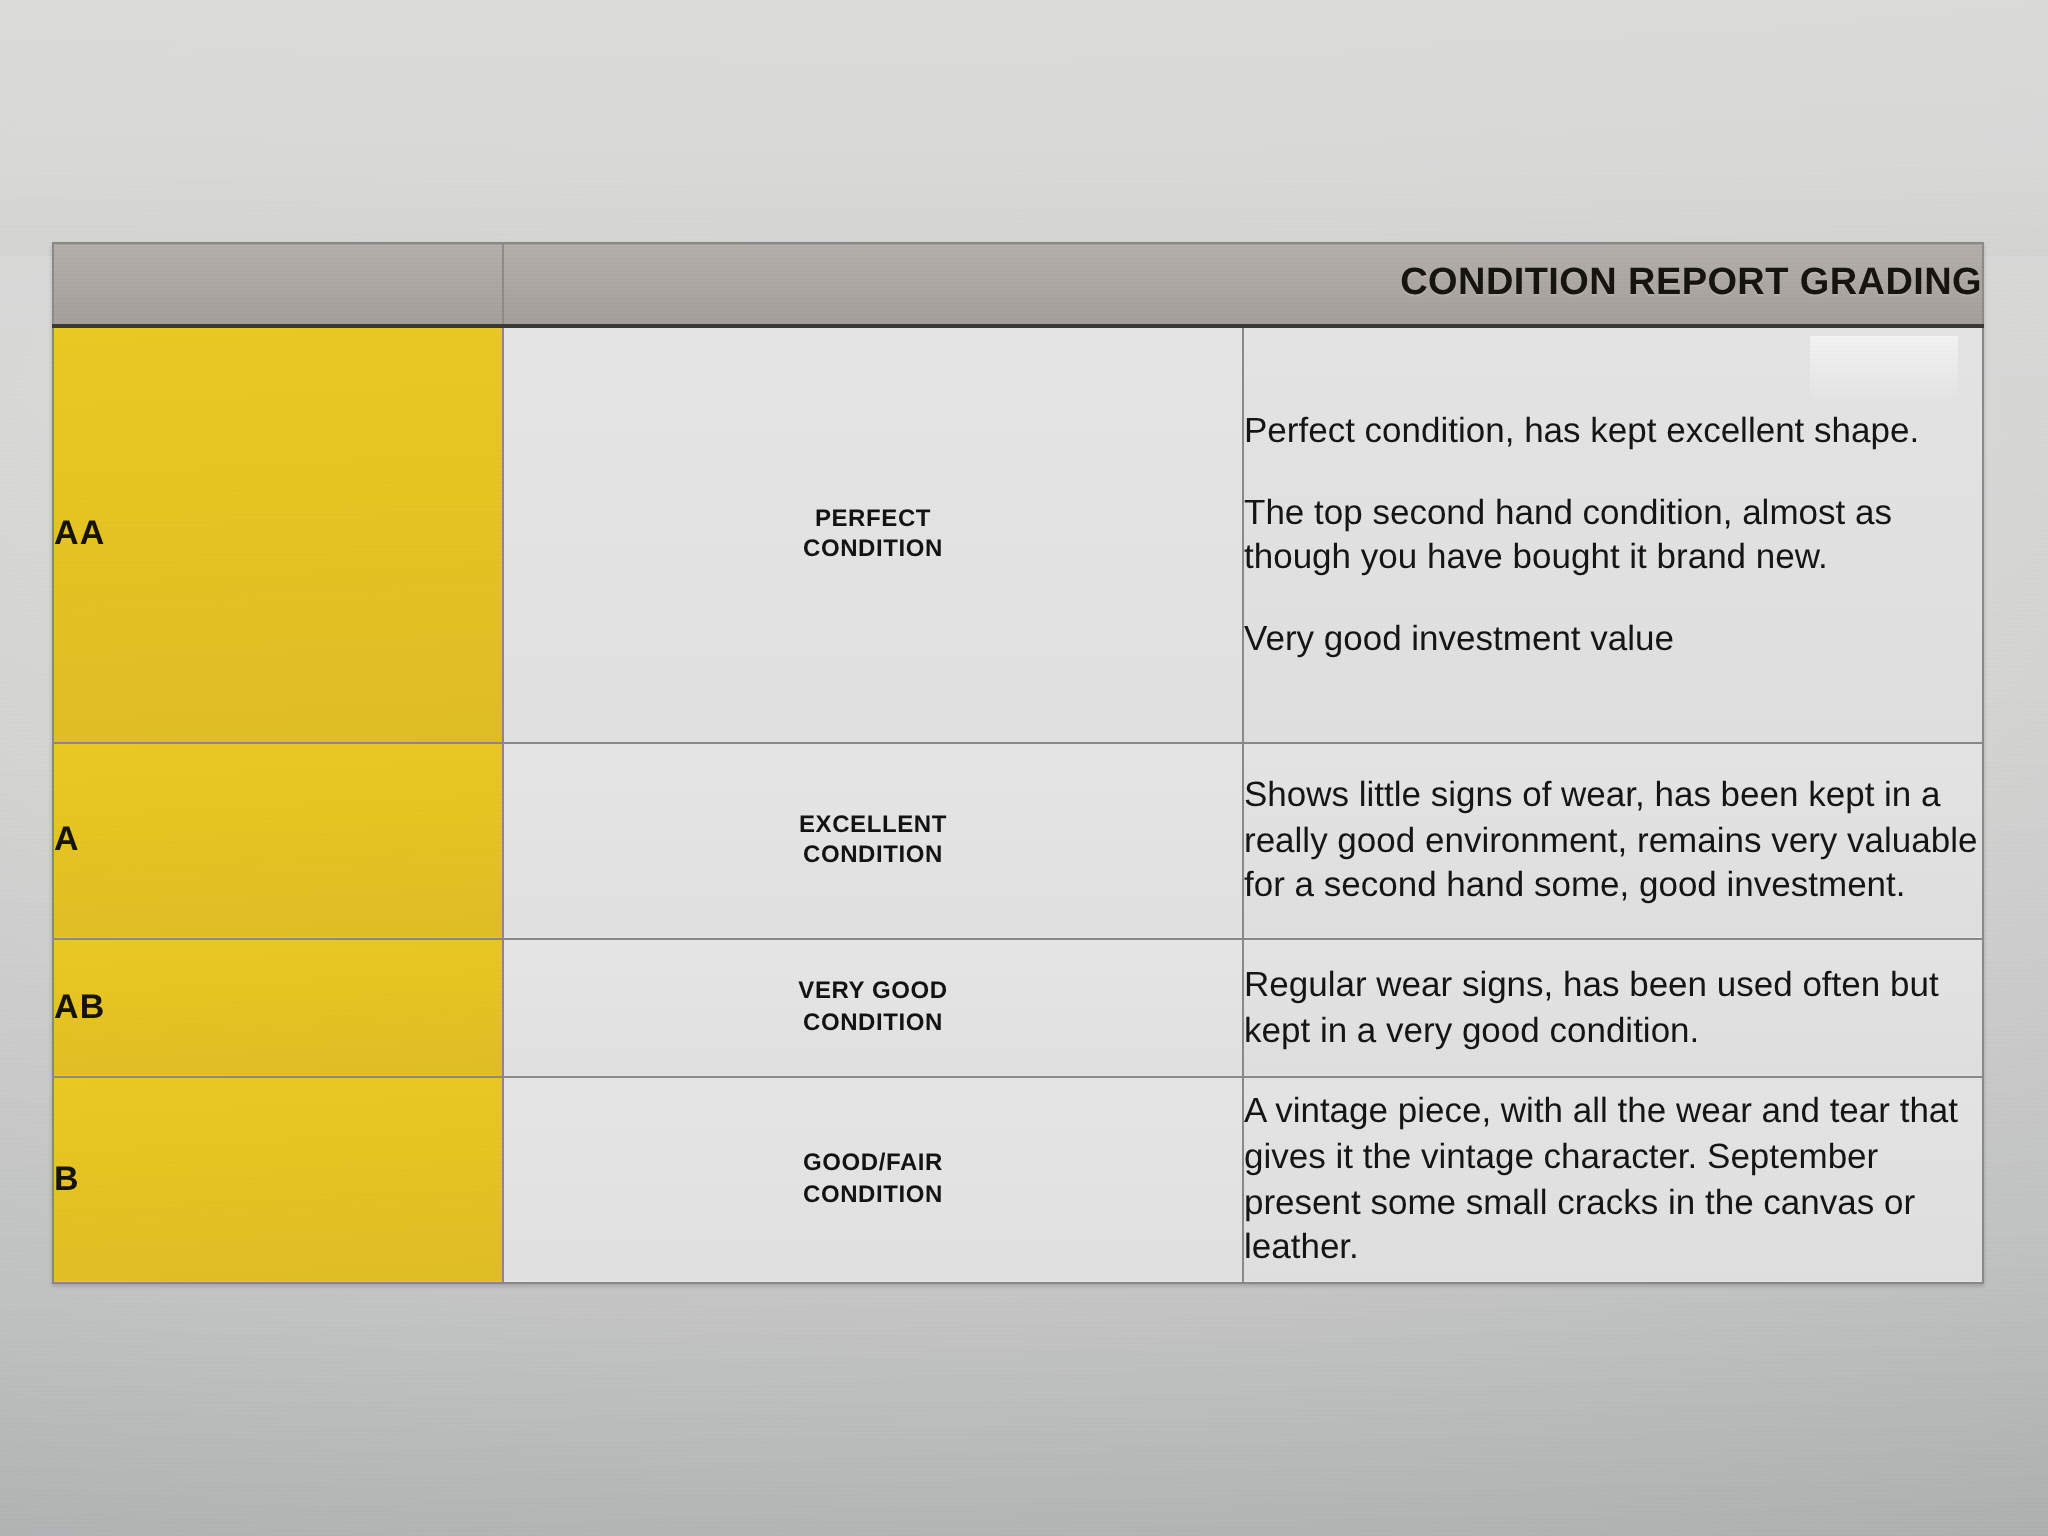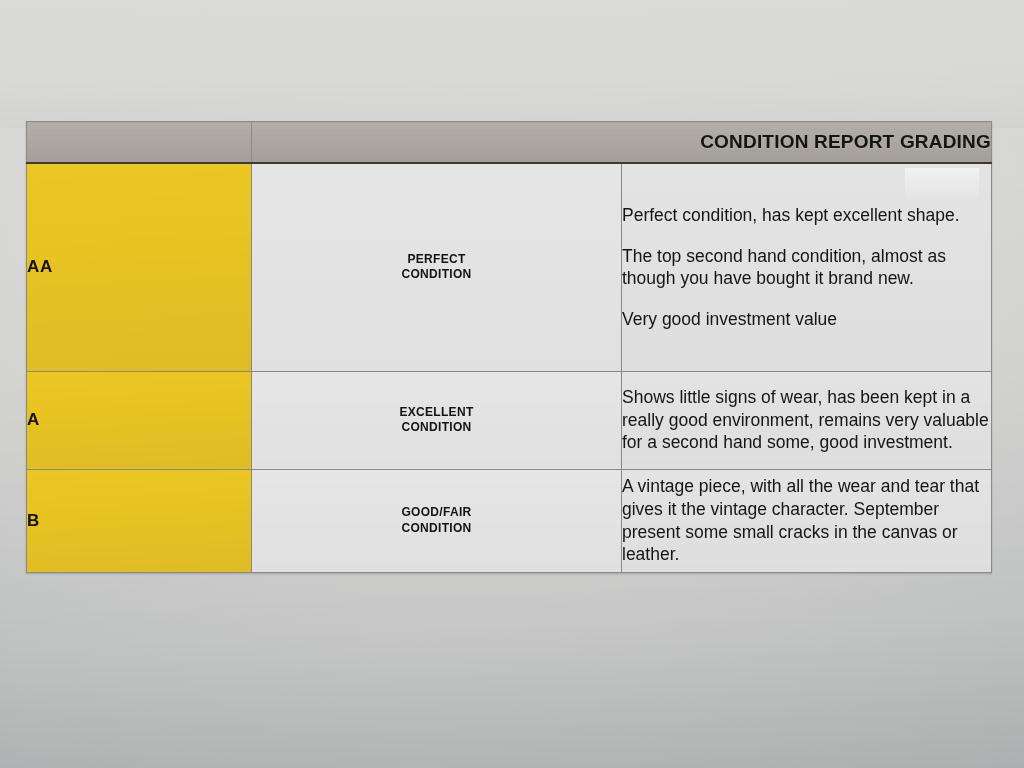--- a/index.html
+++ b/index.html
@@ -187,20 +187,30 @@
       <td class="grade-cell">A</td>
       <td class="cond-cell">
         <span>EXCELLENT</span><br>
         <span>CONDITION</span>
       </td>
       <td class="desc-cell tight">
         <p>Shows little signs of wear, has been kept in a really good environment, remains very valuable for a second hand some, good investment.</p>
       </td>
     </tr>
 
+    <tr class="row-ab">
+      <td class="grade-cell">AB</td>
+      <td class="cond-cell">
+        <span>VERY GOOD</span><br>
+        <span>CONDITION</span>
+      </td>
+      <td class="desc-cell tight">
+        <p>Regular wear signs, has been used often but kept in a very good condition.</p>
+      </td>
+    </tr>
 
     <tr class="row-b">
       <td class="grade-cell">B</td>
       <td class="cond-cell">
         <span>GOOD/FAIR</span><br>
         <span>CONDITION</span>
       </td>
       <td class="desc-cell tight">
         <p>A vintage piece, with all the wear and tear that gives it the vintage character. September present some small cracks in the canvas or leather.</p>
       </td>

